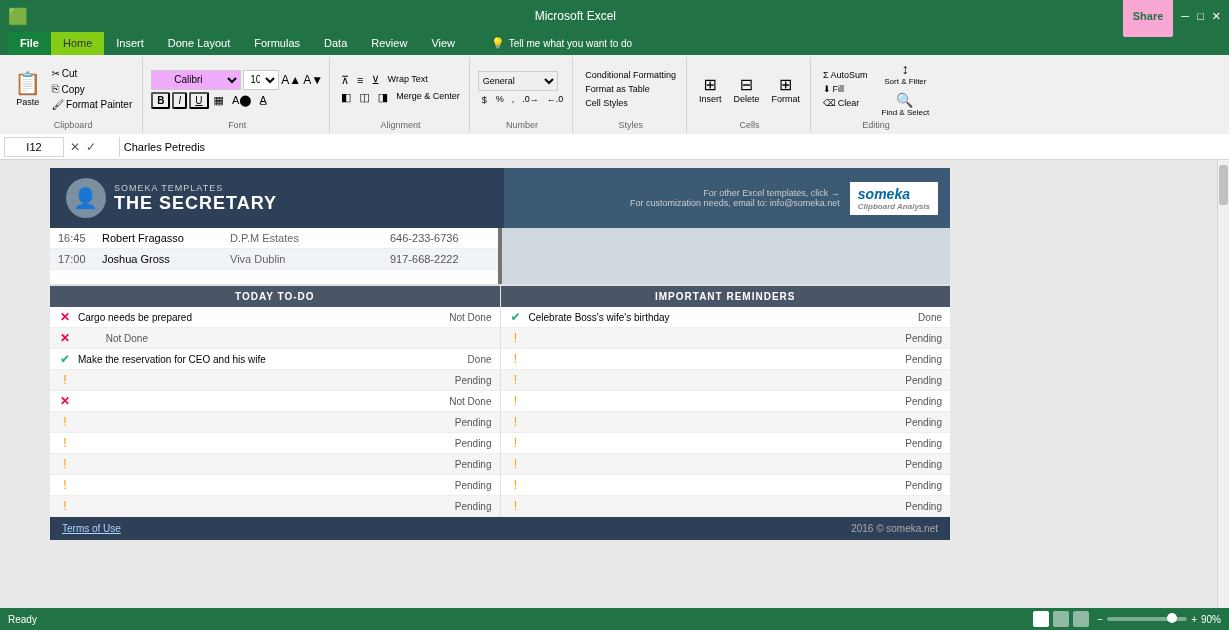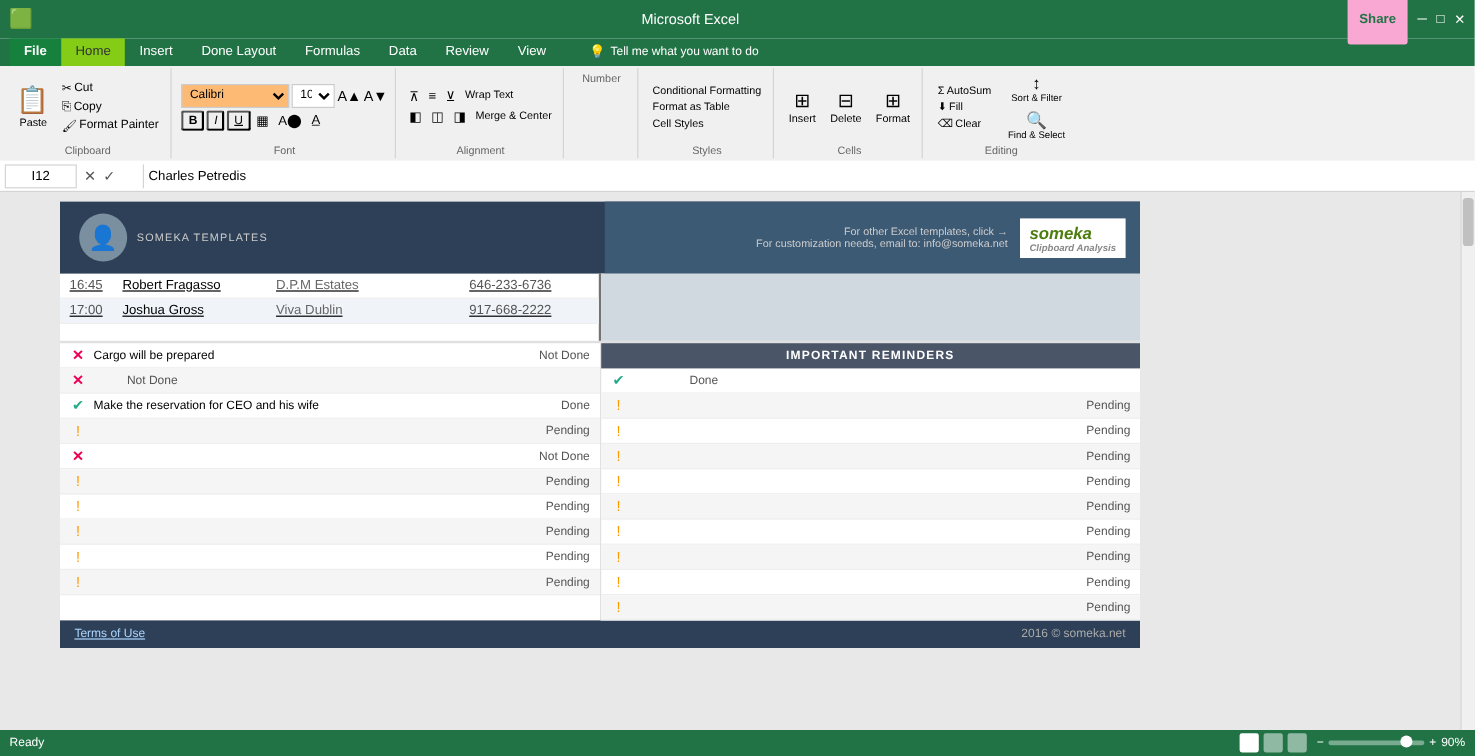--- a/index.html
+++ b/index.html
@@ -96,23 +96,23 @@
       cursor: pointer;
       border-radius: 2px;
       font-size: 10px;
     }
 
     
     .font-group { display: flex; flex-direction: column; gap: 2px; }
     .font-row { display: flex; align-items: center; gap: 2px; }
     .font-select {
       border: 1px solid #ccc;
-      padding: 1px 2px;
+      padding: 1px 18px;
       font-size: 10px;
-      background: #fdba74;
+      background: #f0abfc;
       height: 20px;
     }
     .font-size-select {
       border: 1px solid #ccc;
       padding: 1px 2px;
       font-size: 10px;
       background: white;
       height: 20px;
       width: 36px;
     }
@@ -206,28 +206,28 @@
     }
     .header-right-text { font-size: 9px; color: #ccc; text-align: right; }
     .someka-logo {
       background: white;
       color: #333;
       padding: 4px 8px;
       font-size: 14px;
       font-weight: bold;
       font-style: italic;
     }
-    .someka-logo span { font-size: 8px; display: block; color: #4d7c0f; }
+    .someka-logo span { font-size: 8px; display: block; color: #0369a1; }
 
     
     .schedule-section {
       display: flex;
       border-bottom: 1px solid #e0e0e0;
     }
-    .schedule-left { flex: 1; border-right: 2px solid #737373; text-decoration: underline; }
+    .schedule-left { flex: 1; border-right: 4px solid #737373; }
     .schedule-right { flex: 1; background: #d0d8e0; }
     .schedule-row {
       display: flex;
       align-items: center;
       padding: 4px 8px;
       border-bottom: 1px solid #eee;
       gap: 8px;
       font-size: 11px;
     }
     .schedule-row.alt { background: #f0f4f8; }
@@ -450,20 +450,34 @@
           <span style="cursor:pointer;padding:1px 3px;">◫</span>
           <span style="cursor:pointer;padding:1px 3px;">◨</span>
           <span style="cursor:pointer;font-size:9px;padding:1px 3px;">Merge &amp; Center</span>
         </div>
       </div>
     </div>
     <div class="ribbon-group-label">Alignment</div>
   </div>
 
   <div class="ribbon-group">
+    <div class="ribbon-group-content">
+      <div style="display:flex;flex-direction:column;gap:2px;">
+        <select style="border:1px solid #ccc;font-size:9px;width:80px;height:20px;">
+          <option>General</option>
+        </select>
+        <div style="display:flex;gap:2px;font-size:9px;">
+          <span style="cursor:pointer;padding:1px 3px;border:1px solid transparent;">$</span>
+          <span style="cursor:pointer;padding:1px 3px;">%</span>
+          <span style="cursor:pointer;padding:1px 3px;">,</span>
+          <span style="cursor:pointer;padding:1px 3px;">.0→</span>
+          <span style="cursor:pointer;padding:1px 3px;">←.0</span>
+        </div>
+      </div>
+    </div>
     <div class="ribbon-group-label">Number</div>
   </div>
 
   <div class="ribbon-group">
     <div class="ribbon-group-content">
       <div style="display:flex;flex-direction:column;gap:2px;">
         <div class="ribbon-btn-small" style="font-size:9px;">Conditional Formatting</div>
         <div class="ribbon-btn-small" style="font-size:9px;">Format as Table</div>
         <div class="ribbon-btn-small" style="font-size:9px;">Cell Styles</div>
       </div>
@@ -537,20 +551,21 @@
     <div class="scrollbar-right">
       <div class="scrollbar-thumb"></div>
     </div>
     <div class="template-wrapper" style="margin-left:50px;margin-right:20px;">
 
       <div class="template-header">
         <div class="header-left">
           <div class="header-avatar">👤</div>
           <div class="header-text-block">
             <span class="header-company">SOMEKA TEMPLATES</span>
+            <span class="header-title">THE SECRETARY</span>
           </div>
         </div>
         <div class="header-right">
           <div class="header-right-text">
             <div>For other Excel templates, click →</div>
             <div>For customization needs, email to: info@someka.net</div>
           </div>
           <div class="someka-logo">
             <span style="font-size:14px;">someka</span>
             <span style="font-size:8px;color:#888;display:block;">Clipboard Analysis</span>
@@ -571,24 +586,25 @@
             <span class="schedule-name">Joshua Gross</span>
             <span class="schedule-company">Viva Dublin</span>
             <span class="schedule-phone">917-668-2222</span>
           </div>
         </div>
         <div class="schedule-right" style="height:56px;"></div>
       </div>
 
       <div class="two-col">
         <div class="col-left">
+          <div class="section-header">TODAY TO-DO</div>
 
           <div class="todo-row">
             <span class="todo-icon x">✕</span>
-            <span class="todo-text">Cargo will be prepared</span>
+            <span class="todo-text">Cargo needs be prepared</span>
             <span class="todo-status">Not Done</span>
           </div>
           <div class="todo-row alt">
             <span class="todo-icon x">✕</span>
             <span class="todo-status">Not Done</span>
           </div>
           <div class="todo-row">
             <span class="todo-icon check">✔</span>
             <span class="todo-text">Make the reservation for CEO and his wife</span>
             <span class="todo-status">Done</span>
@@ -627,20 +643,21 @@
             <span class="todo-icon warn">!</span>
             <span class="todo-text"></span>
             <span class="todo-status">Pending</span>
           </div>
         </div>
         <div class="col-right">
           <div class="section-header">IMPORTANT REMINDERS</div>
 
           <div class="todo-row">
             <span class="todo-icon check">✔</span>
+            <span class="todo-text">Celebrate Boss's wife's birthday</span>
             <span class="todo-status">Done</span>
           </div>
           <div class="todo-row alt">
             <span class="todo-icon warn">!</span>
             <span class="todo-text"></span>
             <span class="todo-status">Pending</span>
           </div>
           <div class="todo-row">
             <span class="todo-icon warn">!</span>
             <span class="todo-text"></span>

